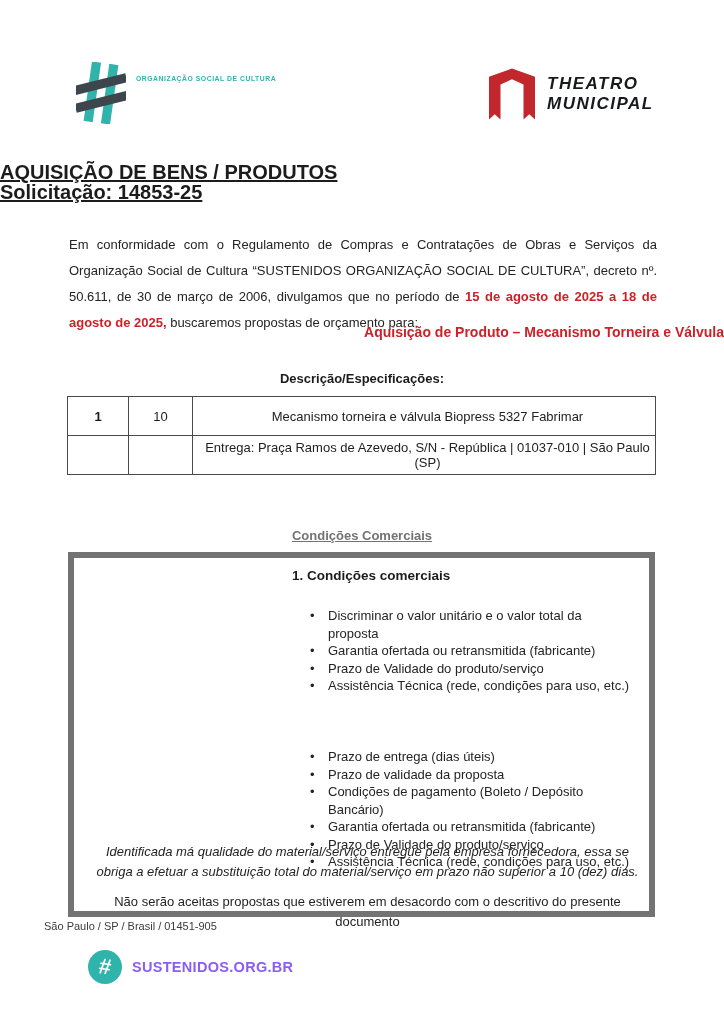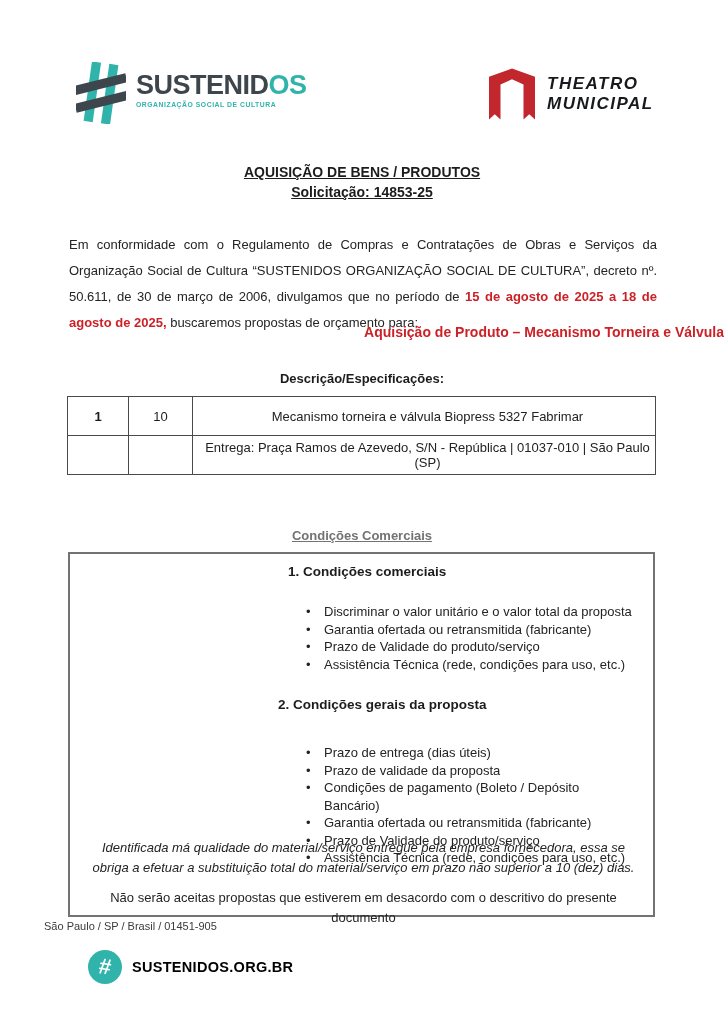--- a/index.html
+++ b/index.html
@@ -12,22 +12,22 @@
   .logo-sus{position:absolute;left:76px;top:62px;display:flex;align-items:flex-start;gap:10px;}
   .logo-sus .mark{width:50px;height:62px;}
   .logo-sus .text{padding-top:10px;}
   .logo-sus .word{font-size:27px;font-weight:800;letter-spacing:-0.5px;color:#3e464d;line-height:26px;}
   .logo-sus .word .accent{color:#2fb3ab;}
   .logo-sus .tag{font-size:6.8px;font-weight:700;color:#2fb3ab;letter-spacing:0.08em;margin-top:3px;}
   .logo-the{position:absolute;left:489px;top:68px;display:flex;align-items:center;gap:12px;font-style:italic;}
   .logo-the .arch{width:46px;height:52px;}
   .logo-the .text{font-size:17px;font-weight:800;letter-spacing:1.5px;color:#17191d;line-height:20px;}
   
-  .doc-title{position:absolute;top:162px;left:0;width:100%;text-align:center;
-    font-size:14px;font-weight:700;line-height:20px;}
+  .doc-title{position:absolute;top:162px;left:0;width:100%;text-align:left;
+    font-size:20px;font-weight:700;line-height:20px;}
   .doc-title .u{text-decoration:underline;}
   
   .intro{position:absolute;top:219px;left:69px;width:588px;
     font-size:13px;line-height:26px;text-align:justify;color:#242424;}
   .intro .hl{color:#cc2127;font-weight:700;}
   
   .subject{position:absolute;top:324px;left:0;width:100%;text-align:right;
     font-size:14px;font-weight:700;color:#cc2127;}
   
   .spec-h{position:absolute;top:371px;left:0;width:100%;text-align:center;
@@ -40,59 +40,58 @@
   .spec-table td{height:36px;}
   .col-item{width:58px;text-align:center;}
   .col-qtd{width:61px;text-align:center;}
   .col-desc{text-align:center;padding-left:8px;}
   .spec-table td.col-desc{font-size:13px;color:#222;}
   .spec-table td.col-item{font-weight:700;}
   
   .cond-h{position:absolute;top:528px;left:0;width:100%;text-align:center;
     font-size:13px;font-weight:700;color:#737373;text-decoration:underline;}
   .cond-box{position:absolute;top:552px;left:68px;width:587px;height:365px;
-    border:2px solid #737373;box-sizing:border-box;}
+    border:6px solid #737373;box-sizing:border-box;}
   .sec-title{font-size:13.5px;font-weight:700;margin:0;}
   .sec1-title{position:absolute;left:218px;top:10px;}
   .sec2-title{position:absolute;left:208px;top:143px;}
   .blist{position:absolute;margin:16px;padding:0;list-style:none;font-size:13px;color:#242424;}
   .blist li{line-height:17.5px;position:relative;padding-left:18px;}
   .blist li::before{content:"\2022";position:absolute;left:0;top:0;font-size:13px;}
   .list1{left:220px;top:33px;}
   .list2{left:220px;top:174px;}
   .note{position:absolute;left:14px;width:559px;text-align:center;
     font-size:13px;line-height:20px;color:#242424;}
   .note1{top:284px;font-style:italic;}
   .note2{top:334px;}
   
   .addr{position:absolute;left:44px;top:918px;font-size:11px;line-height:17px;color:#3a3a3a;}
   .brand{position:absolute;left:88px;top:950px;display:flex;align-items:center;gap:10px;}
   .brand .circle{width:34px;height:34px;border-radius:50%;background:#2fb3ab;
     display:flex;align-items:center;justify-content:center;}
   .brand .circle span{color:#fff;font-size:22px;font-weight:800;transform:rotate(8deg);line-height:1;}
-  .brand .site{font-size:14.5px;font-weight:700;color:#000000;letter-spacing:0.3px;}
+  .brand .site{font-size:14.5px;font-weight:700;color:#8b5cf6;letter-spacing:0.3px;}
 </style>
 </head>
 <body>
 
 <div class="page">
 
   <div class="logo-sus">
     <svg class="mark" viewBox="0 0 60 64">
       <g transform="rotate(8 30 32)">
         <rect x="14" y="-4" width="11" height="72" fill="#2fb3ab"></rect>
         <rect x="35" y="-4" width="11" height="72" fill="#2fb3ab"></rect>
       </g>
       <g transform="rotate(-14 30 32)">
         <rect x="-4" y="16" width="68" height="11" fill="#3e464d"></rect>
         <rect x="-4" y="37" width="68" height="11" fill="#3e464d"></rect>
       </g>
     </svg>
     <div class="text">
-      <div class="word"><span>SUSTENID</span><span class="accent">OS</span></div>
       <div class="tag">ORGANIZAÇÃO SOCIAL DE CULTURA</div>
     </div>
   </div>
 
   <div class="logo-the">
     <svg class="arch" viewBox="0 0 56 62">
       <path d="M0,62 L0,10 L28,0 L56,10 L56,62 L49,55.5 L42,62 L42,19.5 L28,13 L14,19.5 L14,62 L7,55.5 Z" fill="#c3272e"></path>
     </svg>
     <div class="text">
       <div>THEATRO</div>
@@ -130,21 +129,20 @@
 
   <div class="cond-box">
     <div class="sec-title sec1-title">1. Condições comerciais</div>
     <ul class="blist list1">
       <li>Discriminar o valor unitário e o valor total da proposta</li>
       <li>Garantia ofertada ou retransmitida (fabricante)</li>
       <li>Prazo de Validade do produto/serviço</li>
       <li>Assistência Técnica (rede, condições para uso, etc.)</li>
     </ul>
 
-    <div class="sec-title sec2-title">2. Condições gerais da proposta</div>
     <ul class="blist list2">
       <li>Prazo de entrega (dias úteis)</li>
       <li>Prazo de validade da proposta</li>
       <li>Condições de pagamento (Boleto / Depósito Bancário)</li>
       <li>Garantia ofertada ou retransmitida (fabricante)</li>
       <li>Prazo de Validade do produto/serviço</li>
       <li>Assistência Técnica (rede, condições para uso, etc.)</li>
     </ul>
 
     <div class="note note1">Identificada má qualidade do material/serviço entregue pela empresa fornecedora, essa se obriga a efetuar a substituição total do material/serviço em prazo não superior a 10 (dez) dias.</div>

